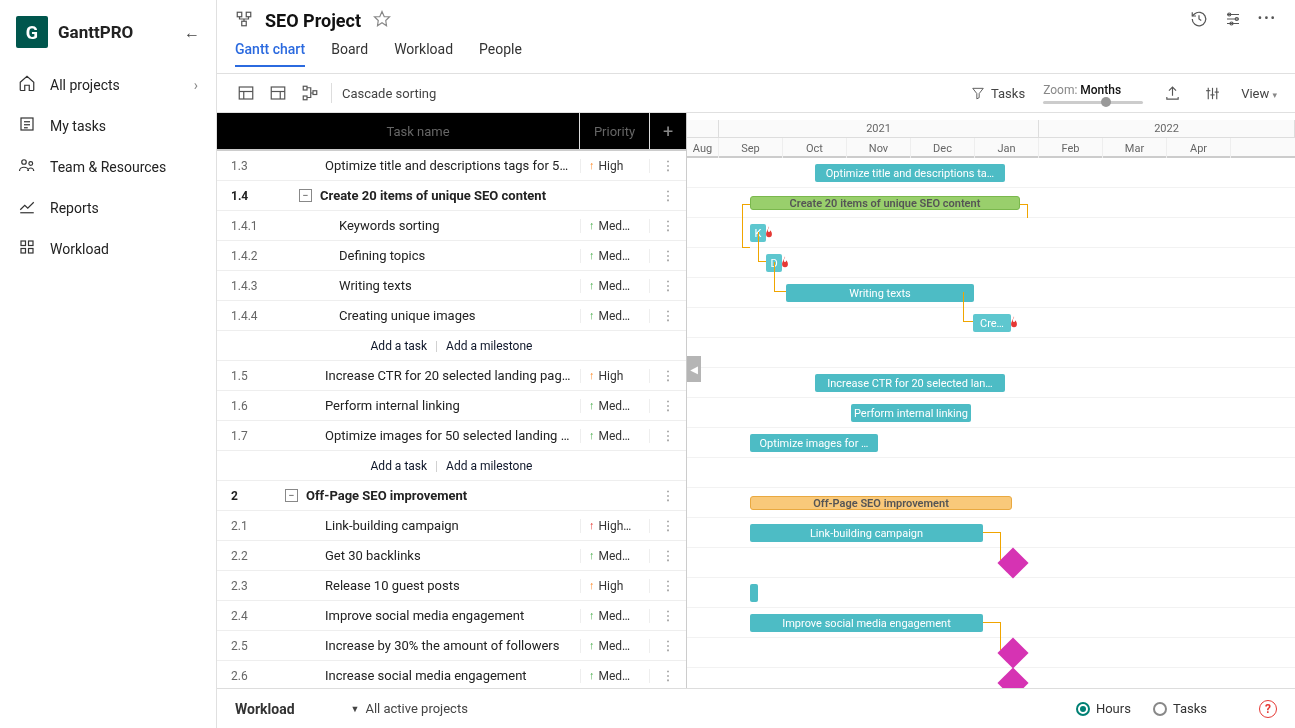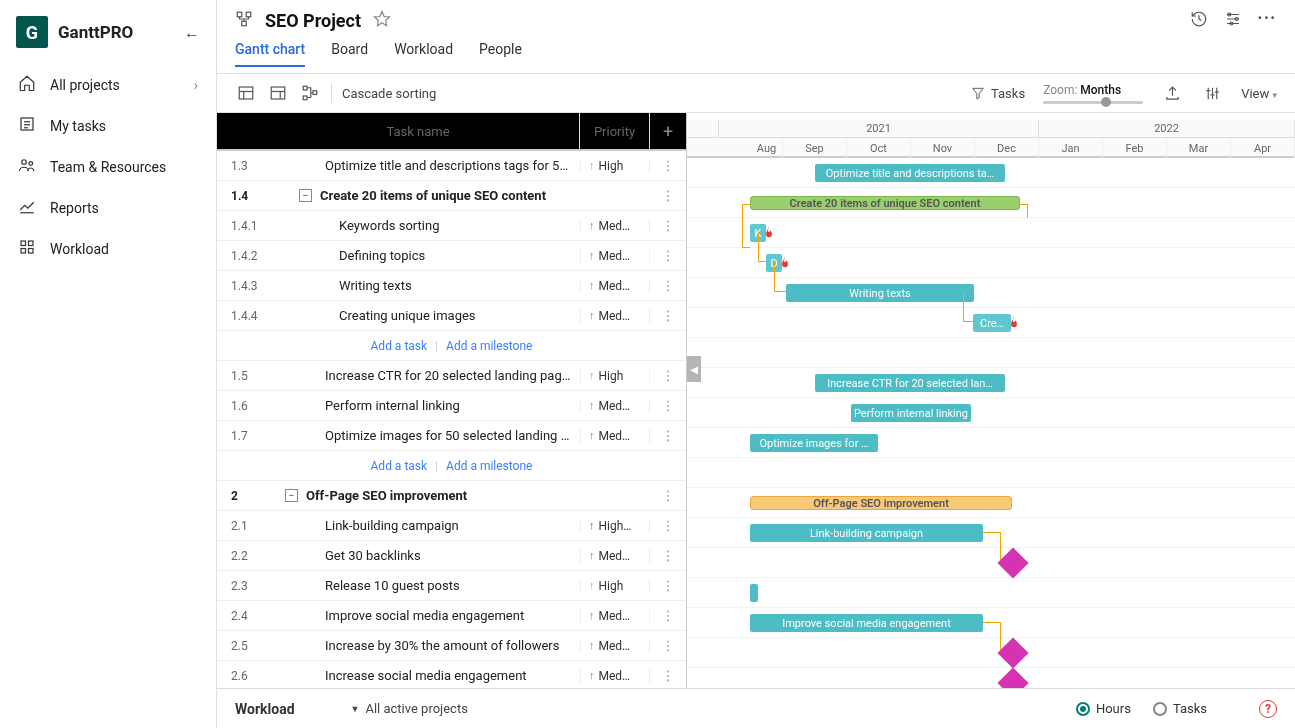--- a/index.html
+++ b/index.html
@@ -55,29 +55,29 @@
   .row .name-txt { white-space: nowrap; overflow: hidden; text-overflow: ellipsis; font-size: 13px; color: #222; }
   .row .name-txt.bold { font-weight: 700; }
   .row .pri-cell { width: 70px; border-left: 1px solid #eee; border-right: 1px solid #eee; display: flex; align-items: center; gap: 4px; padding-left: 8px; font-size: 12px; color: #333; white-space: nowrap; overflow: hidden; }
   .row .more { width: 36px; display: flex; align-items: center; justify-content: center; color: #888; cursor: pointer; }
   .arrow { font-size: 11px; }
   .arrow.high { color: #ff8c2e; }
   .arrow.med { color: #4caf50; }
   .arrow.hst { color: #e53935; }
   .collapse-btn { width: 13px; height: 13px; border: 1px solid #888; display: flex; align-items: center; justify-content: center; font-size: 11px; color: #555; line-height: 1; }
   .addrow { display: flex; height: 30px; align-items: center; justify-content: center; gap: 8px; border-bottom: 1px solid #eee; font-size: 12px; }
-  .addrow a { color: #3b82f6; cursor: pointer; }
+  .addrow a { color: #0f172a; cursor: pointer; }
   .addrow .sep { color: #ccc; }
   
   
   .gantt { flex: 1; display: flex; flex-direction: column; position: relative; overflow: hidden; margin-top: 7px; }
   .gantt-head { height: 38px; border-bottom: 2px solid #ccc; background: #fafafa; position: relative; }
   .year-row { height: 18px; display: flex; border-bottom: 1px solid #ddd; }
   .year-cell { border-right: 1px solid #ddd; display: flex; align-items: center; justify-content: center; font-size: 11px; color: #666; }
-  .month-row { height: 20px; display: flex; justify-content: flex-end; }
+  .month-row { height: 20px; display: flex; }
   .month-cell { border-right: 1px solid #eee; display: flex; align-items: center; justify-content: center; font-size: 11px; color: #666; }
   .gantt-body { flex: 1; position: relative; }
   .gantt-row { height: 30px; border-bottom: 1px solid #f2f2f2; position: relative; }
   .bar { position: absolute; top: 6px; height: 18px; border-radius: 2px; color: #fff; font-size: 11px; display: flex; align-items: center; justify-content: center; padding: 0 4px; white-space: nowrap; overflow: hidden; }
   .bar.teal { background: #4dbcc5; }
   .bar.tealb { background: #5ec7cf; }
   .bar.small { width: 16px; padding: 0 2px; }
   .summary { position: absolute; top: 8px; height: 14px; border-radius: 3px; color: #555; font-size: 11px; font-weight: 600; display: flex; align-items: center; justify-content: center; }
   .summary.green { background: #99cf6c; border: 1px solid #7ab84d; }
   .summary.orange { background: #f9c97a; border: 1px solid #e9a940; }

